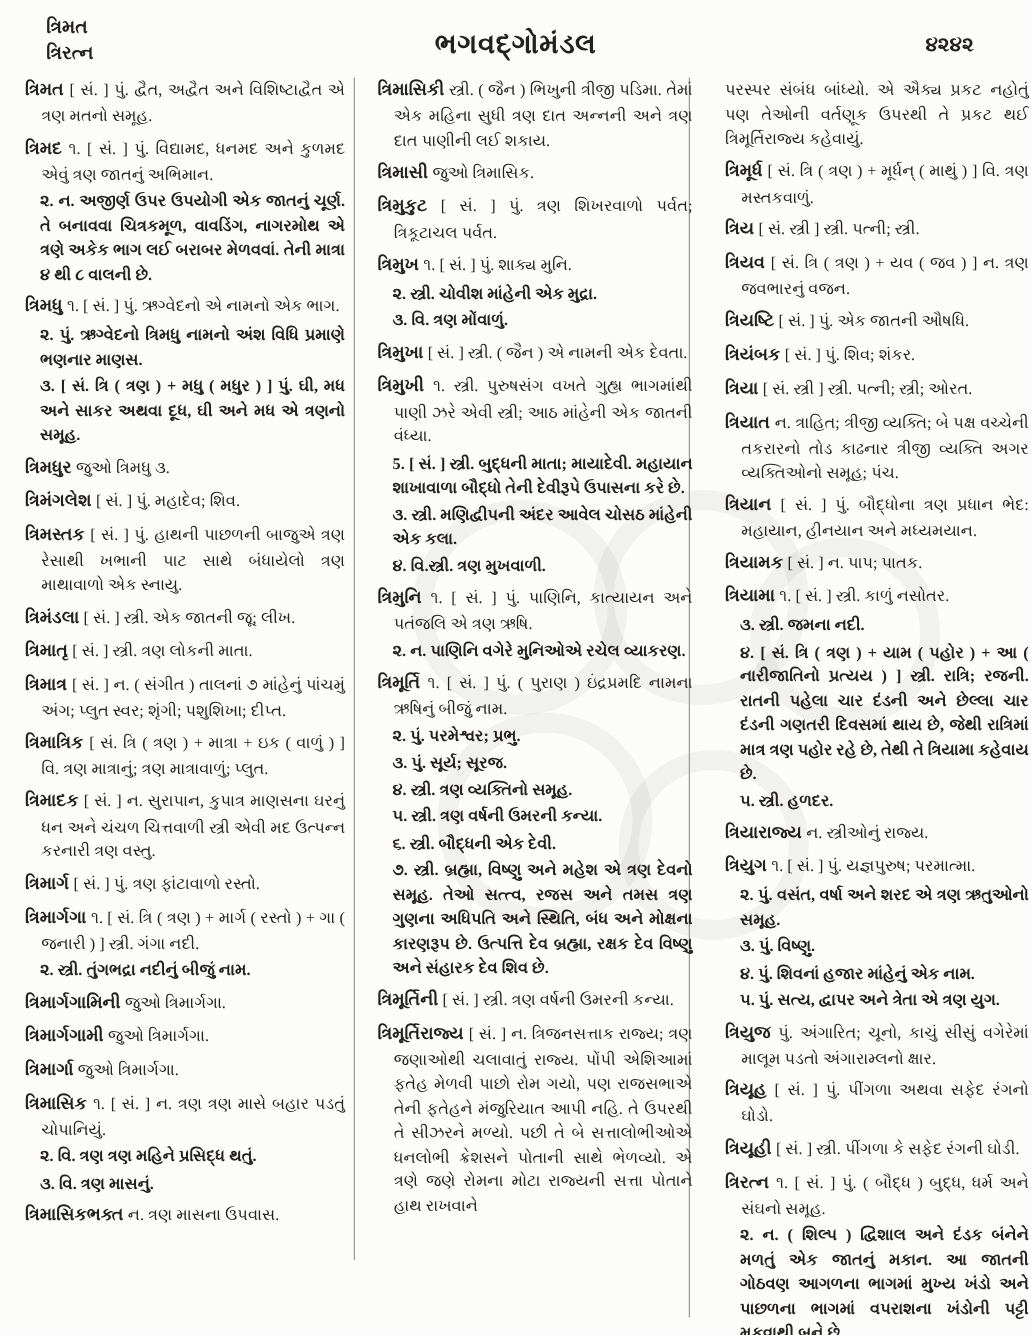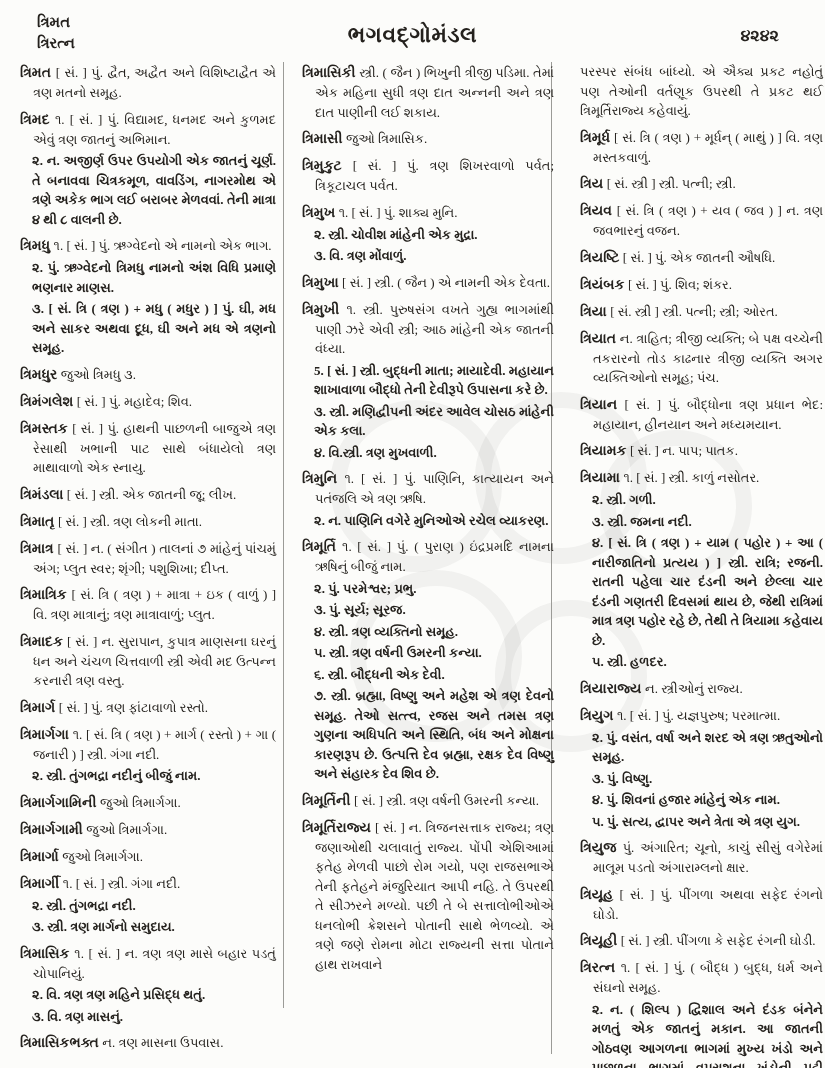--- a/index.html
+++ b/index.html
@@ -98,25 +98,20 @@
       <div class="entry">
         <p class="lead"><span class="hw">ત્રિમાર્ગગામિની </span>જુઓ ત્રિમાર્ગગા.</p>
       </div>
       <div class="entry">
         <p class="lead"><span class="hw">ત્રિમાર્ગગામી </span>જુઓ ત્રિમાર્ગગા.</p>
       </div>
       <div class="entry">
         <p class="lead"><span class="hw">ત્રિમાર્ગા </span>જુઓ ત્રિમાર્ગગા.</p>
       </div>
       <div class="entry">
-        <p class="lead"><span class="hw">ત્રિમાર્ગી </span>૧. [ સં. ] સ્ત્રી. ગંગા નદી.</p>
-        <p class="sense">૨. સ્ત્રી. તુંગભદ્રા નદી.</p>
-        <p class="sense">૩. સ્ત્રી. ત્રણ માર્ગનો સમુદાય.</p>
-      </div>
-      <div class="entry">
         <p class="lead"><span class="hw">ત્રિમાસિક </span>૧. [ સં. ] ન. ત્રણ ત્રણ માસે બહાર પડતું ચોપાનિયું.</p>
         <p class="sense">૨. વિ. ત્રણ ત્રણ મહિને પ્રસિદ્ધ થતું.</p>
         <p class="sense">૩. વિ. ત્રણ માસનું.</p>
       </div>
       <div class="entry">
         <p class="lead"><span class="hw">ત્રિમાસિકભક્ત </span>ન. ત્રણ માસના ઉપવાસ.</p>
       </div>
     </div>
   <div class="col col2">
       <div class="entry">
@@ -188,21 +183,20 @@
         <p class="lead"><span class="hw">ત્રિયાત </span>ન. ત્રાહિત; ત્રીજી વ્યક્તિ; બે પક્ષ વચ્ચેની તકરારનો તોડ કાઢનાર ત્રીજી વ્યક્તિ અગર વ્યક્તિઓનો સમૂહ; પંચ.</p>
       </div>
       <div class="entry">
         <p class="lead"><span class="hw">ત્રિયાન </span>[ સં. ] પું. બૌદ્ધોના ત્રણ પ્રધાન ભેદ: મહાયાન, હીનયાન અને મધ્યમયાન.</p>
       </div>
       <div class="entry">
         <p class="lead"><span class="hw">ત્રિયામક </span>[ સં. ] ન. પાપ; પાતક.</p>
       </div>
       <div class="entry">
         <p class="lead"><span class="hw">ત્રિયામા </span>૧. [ સં. ] સ્ત્રી. કાળું નસોતર.</p>
-        <p class="sense">૨. સ્ત્રી. ગળી.</p>
         <p class="sense">૩. સ્ત્રી. જમના નદી.</p>
         <p class="sense">૪. [ સં. ત્રિ ( ત્રણ ) + યામ ( પહોર ) + આ ( નારીજાતિનો પ્રત્યય ) ] સ્ત્રી. રાત્રિ; રજની. રાતની પહેલા ચાર દંડની અને છેલ્લા ચાર દંડની ગણતરી દિવસમાં થાય છે, જેથી રાત્રિમાં માત્ર ત્રણ પહોર રહે છે, તેથી તે ત્રિયામા કહેવાય છે.</p>
         <p class="sense">૫. સ્ત્રી. હળદર.</p>
       </div>
       <div class="entry">
         <p class="lead"><span class="hw">ત્રિયારાજ્ય </span>ન. સ્ત્રીઓનું રાજ્ય.</p>
       </div>
       <div class="entry">
         <p class="lead"><span class="hw">ત્રિયુગ </span>૧. [ સં. ] પું. યજ્ઞપુરુષ; પરમાત્મા.</p>
         <p class="sense">૨. પું. વસંત, વર્ષા અને શરદ એ ત્રણ ઋતુઓનો સમૂહ.</p>

